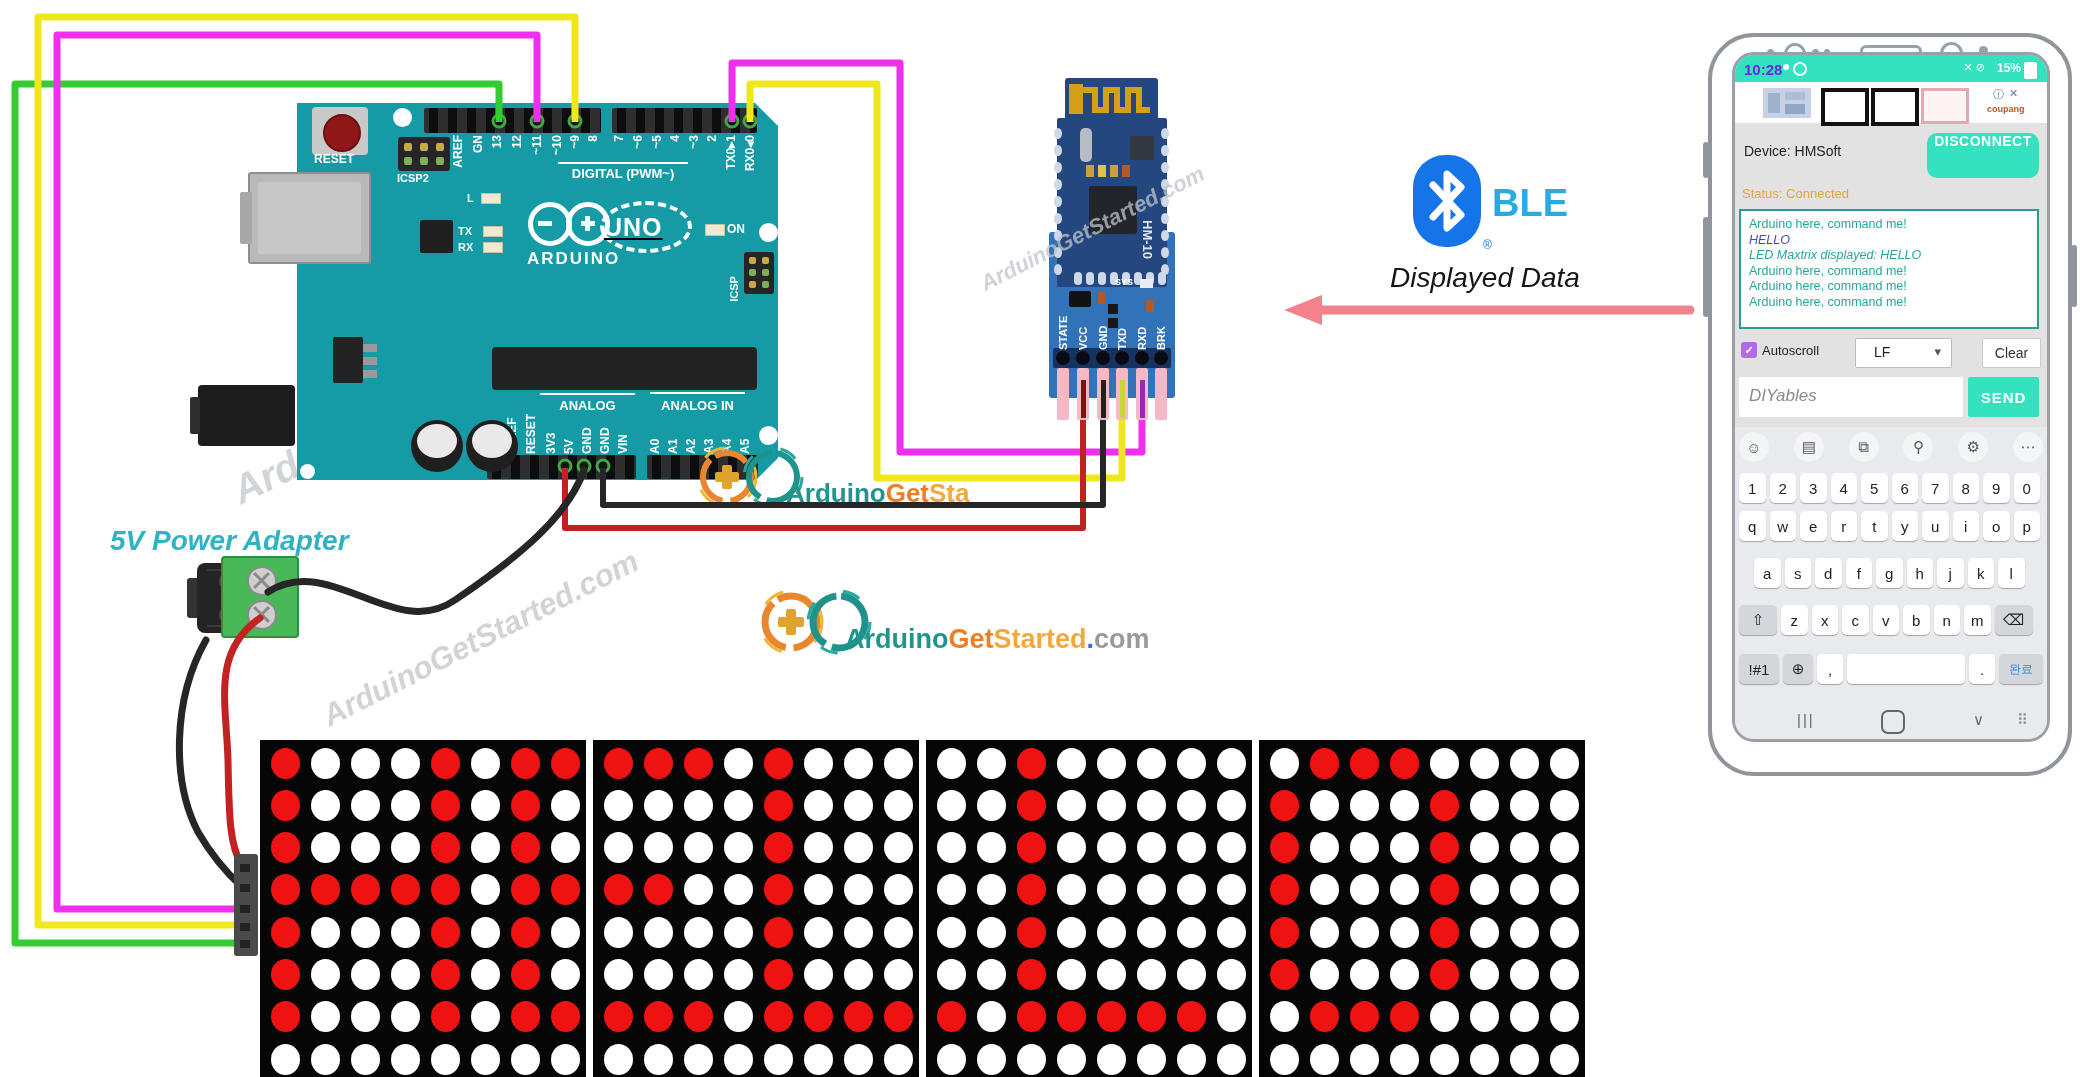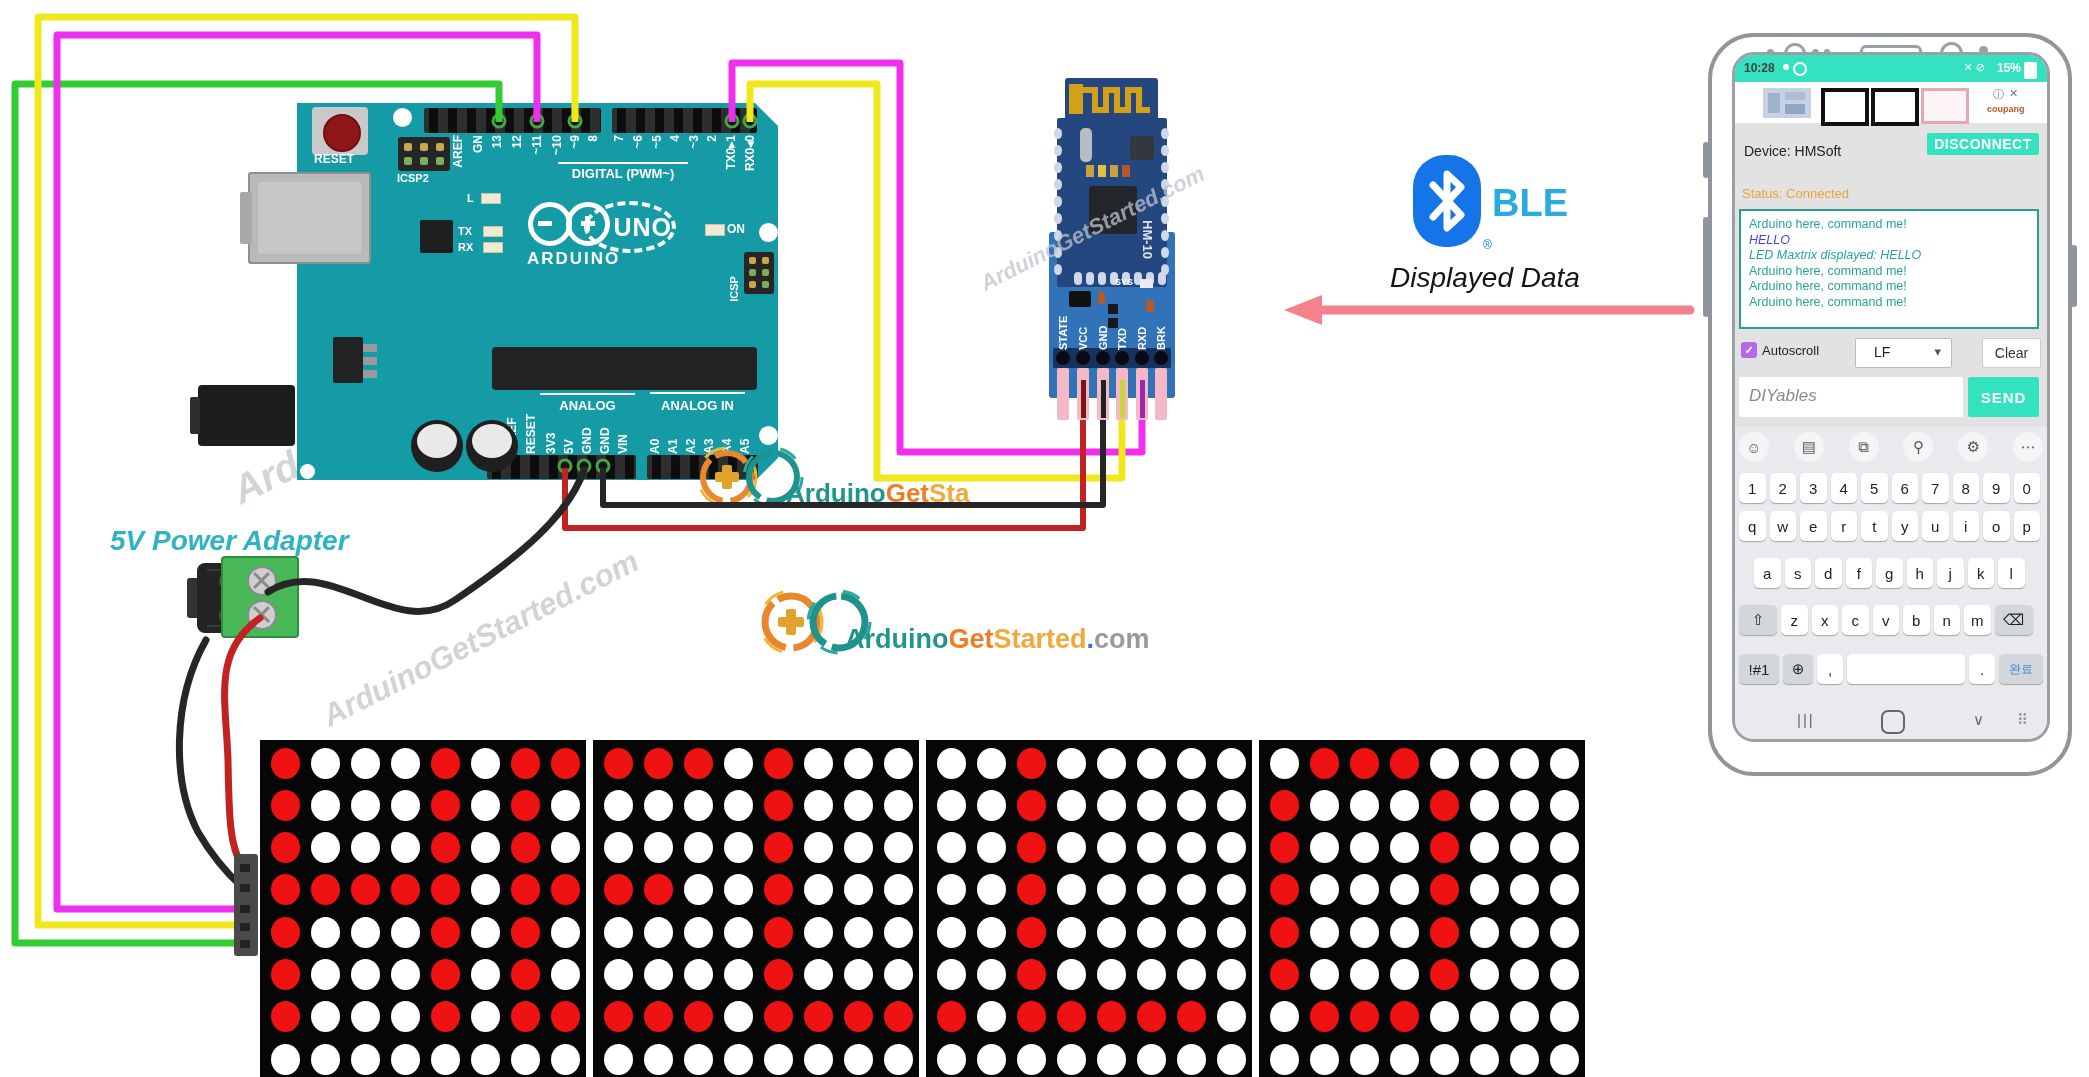--- a/index.html
+++ b/index.html
@@ -121,21 +121,21 @@
     <div class="abs" style="left:420px;top:220px;width:33px;height:33px;background:#1f1f1f;border-radius:2px;"></div>
 
     <div class="abs" style="left:528px;top:202px;width:88px;height:46px;">
       <div class="abs" style="left:0;top:0;width:34px;height:34px;border:5px solid #fff;border-radius:50%;"></div>
       <div class="abs" style="left:10px;top:19px;width:14px;height:5px;background:#fff;"></div>
       <div class="abs" style="left:38px;top:0;width:34px;height:34px;border:5px solid #fff;border-radius:50%;"></div>
       <div class="abs" style="left:53px;top:19px;width:14px;height:5px;background:#fff;"></div>
       <div class="abs" style="left:57px;top:14px;width:5px;height:15px;background:#fff;"></div>
     </div>
 
-    <div class="abs" style="left:584px;top:201px;width:84px;height:44px;border:4px dashed #fff;border-radius:50%;display:flex;align-items:center;justify-content:flex-end;">
+    <div class="abs" style="left:600px;top:201px;width:84px;height:44px;border:4px dashed #fff;border-radius:50%;display:flex;align-items:center;justify-content:flex-start;text-decoration:underline;">
       <span class="silk" style="position:static;font-size:25px;letter-spacing:1px;">UNO</span>
     </div>
     <div class="silk" style="left:527px;top:249px;font-size:17px;letter-spacing:2px;">ARDUINO</div>
 
     <div class="led" style="left:705px;top:224px;width:18px;height:10px;"></div>
     <div class="silk" style="left:727px;top:222px;font-size:12px;">ON</div>
 
     <div class="abs" style="left:744px;top:252px;width:30px;height:42px;background:#262626;border-radius:3px;">
       <div class="abs" style="left:5px;top:5px;width:7px;height:7px;background:#caa84a;border-radius:2px;"></div>
       <div class="abs" style="left:18px;top:5px;width:7px;height:7px;background:#caa84a;border-radius:2px;"></div>
@@ -626,21 +626,21 @@
     <div class="abs" style="left:72px;top:6px;width:16px;height:16px;border:3px solid #9aa0a6;border-radius:50%;"></div>
     <div class="abs" style="left:100px;top:12px;width:7px;height:7px;background:#9aa0a6;border-radius:50%;"></div>
     <div class="abs" style="left:112px;top:12px;width:6px;height:6px;background:#9aa0a6;border-radius:50%;"></div>
     <div class="abs" style="left:148px;top:8px;width:56px;height:10px;border:3px solid #9aa0a6;border-radius:6px;"></div>
     <div class="abs" style="left:228px;top:5px;width:17px;height:17px;border:3px solid #9aa0a6;border-radius:50%;"></div>
     <div class="abs" style="left:267px;top:9px;width:9px;height:9px;background:#9aa0a6;border-radius:50%;"></div>
 
     <div class="abs" style="left:20px;top:15px;width:312px;height:684px;border:3px solid #9aa0a6;border-radius:22px;overflow:hidden;background:#e2e2e2;">
 
       <div class="abs" style="left:0;top:0;width:312px;height:27px;background:#35e2c0;">
-        <span class="abs" style="left:9px;top:6px;font-size:12px;font-weight:bold;color:#404040;">10:28</span>
+        <span class="abs" style="left:9px;top:6px;font-size:15px;font-weight:bold;color:#6d28d9;">10:28</span>
         <span class="abs" style="left:48px;top:9px;width:6px;height:6px;background:#fff;border-radius:50%;"></span>
         <span class="abs" style="left:58px;top:7px;width:10px;height:10px;border:2px solid #fff;border-radius:50%;"></span>
         <span class="abs" style="right:62px;top:6px;font-size:11px;color:#fff;">✕ ⊘</span>
         <span class="abs" style="right:26px;top:6px;font-size:12px;font-weight:bold;color:#fff;">15%</span>
         <span class="abs" style="right:10px;top:7px;width:9px;height:13px;border:2px solid #fff;border-radius:2px;background:#fff;"></span>
       </div>
 
       <div class="abs" style="left:0;top:27px;width:312px;height:41px;background:#fff;">
         <div class="abs" style="left:28px;top:6px;width:48px;height:30px;background:#c6d2e4;">
           <div class="abs" style="left:5px;top:5px;width:12px;height:20px;background:#9fb2cc;"></div>
@@ -649,21 +649,21 @@
         </div>
         <div class="abs" style="left:86px;top:6px;width:40px;height:30px;background:#fff;border:4px solid #111;"></div>
         <div class="abs" style="left:136px;top:6px;width:40px;height:30px;background:#fff;border:4px solid #111;"></div>
         <div class="abs" style="left:186px;top:6px;width:42px;height:30px;background:#fdf4f5;border:3px solid #e2a9b2;"></div>
         <span class="abs" style="left:258px;top:5px;font-size:11px;color:#5b7ea8;">ⓘ</span>
         <span class="abs" style="left:274px;top:5px;font-size:11px;color:#5b7ea8;">✕</span>
         <span class="abs" style="left:252px;top:22px;font-size:9px;font-weight:bold;color:#c2571f;">coupang</span>
       </div>
 
       <span class="abs" style="left:9px;top:88px;font-size:14px;color:#222;">Device: HMSoft</span>
-      <div class="abs" style="left:192px;top:78px;width:112px;height:22px;background:#35e2c0;border-radius:2px;display:flex;align-items:center;justify-content:center;">
+      <div class="abs" style="left:192px;top:78px;width:112px;height:45px;background:#35e2c0;border-radius:10px;display:flex;align-items:flex-start;justify-content:center;">
         <span style="font-size:14px;font-weight:bold;color:#fff;letter-spacing:0.5px;">DISCONNECT</span>
       </div>
       <span class="abs" style="left:7px;top:131px;font-size:13px;color:#e8a33d;">Status: Connected</span>
 
       <div class="abs" style="left:4px;top:154px;width:300px;height:120px;background:#fff;border:2px solid #2a9d8f;padding:6px 0 0 8px;box-sizing:border-box;">
           <div class="msg" style="color: rgb(38, 166, 154);">Arduino here, command me!</div>
           <div class="msg" style="color: rgb(67, 67, 232); font-style: italic;">HELLO</div>
           <div class="msg" style="color: rgb(38, 166, 154); font-style: italic;">LED Maxtrix displayed: HELLO</div>
           <div class="msg" style="color: rgb(38, 166, 154);">Arduino here, command me!</div>
           <div class="msg" style="color: rgb(38, 166, 154);">Arduino here, command me!</div>

